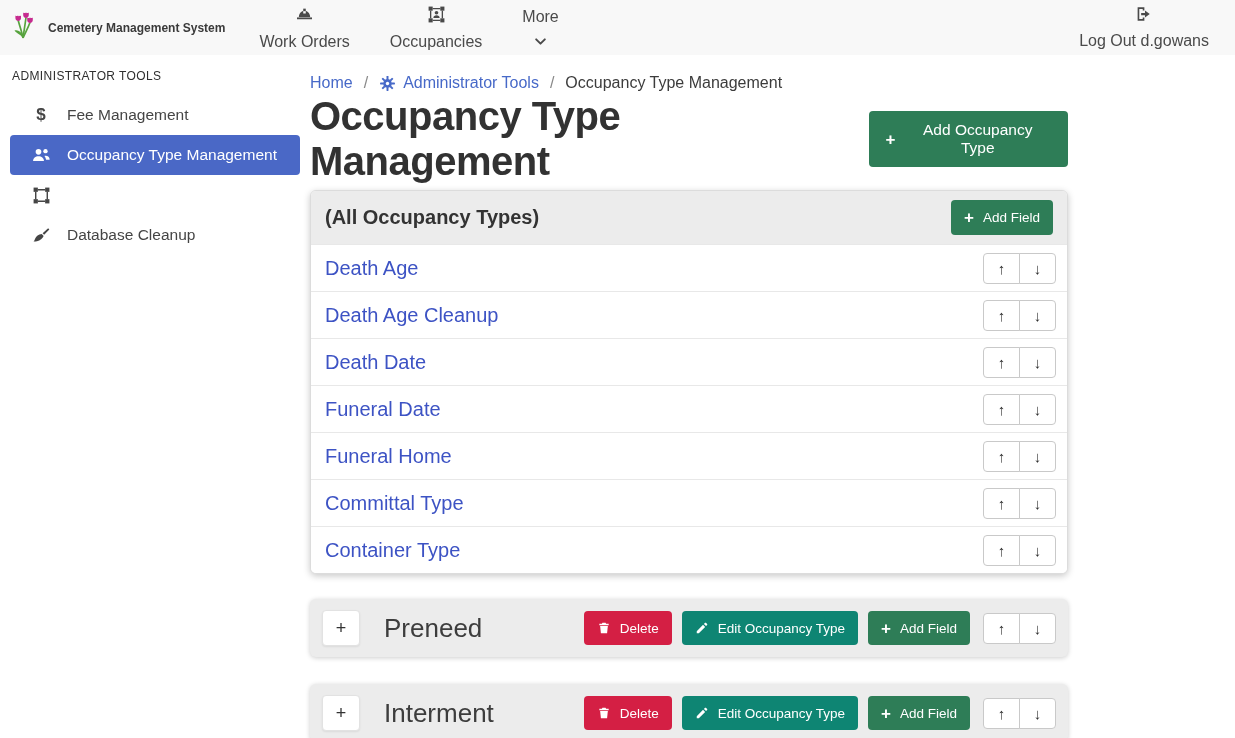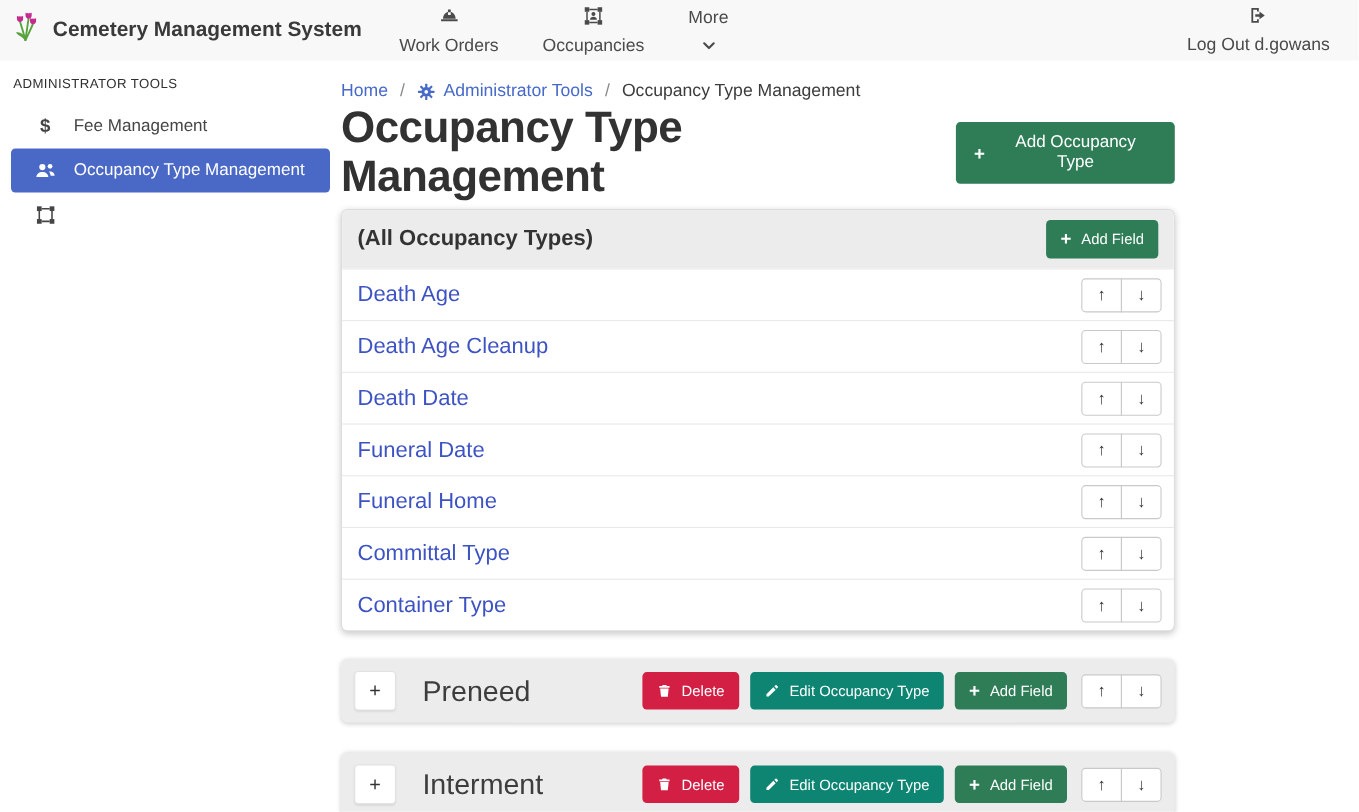--- a/index.html
+++ b/index.html
@@ -8,21 +8,21 @@
     --navbar-bg:#f8f8f8; --section-bg:#ececec;
   }
   *{box-sizing:border-box; margin:0; padding:0;}
   html,body{width:1235px; height:738px; overflow:hidden; background:#fff;
     font-family:"Liberation Sans", sans-serif; color:#333;}
 
   
   .navbar{height:55px; background:var(--navbar-bg); display:flex; align-items:center;
     padding:0 26px 0 12px;}
   .brand{display:flex; align-items:center; gap:10px; margin-right:34px; cursor:pointer;}
-  .brand-label{font-size:19px; font-weight:bold; color:#3a3a3a;}
+  .brand-label{font-size:12px; font-weight:bold; color:#3a3a3a;}
   .nav-link{display:flex; align-items:center; gap:9px; color:#4a4a4a; font-size:16px;
     margin-right:40px; cursor:pointer;flex-direction:column;}
   .nav-link .icon{display:flex; color:#4a4a4a;}
   .logout{margin-left:auto; margin-right:0;}
 
   
   .layout{display:flex; height:683px;}
   .sidebar{width:310px; flex:0 0 310px; padding-top:4px;}
   .side-header{font-size:12px; letter-spacing:.4px; color:#2f2f2f; padding:10px 12px 12px;}
   .side-item{display:flex; align-items:center; gap:15px; height:40px; margin:0 10px;
@@ -191,20 +191,29 @@
               <rect x="16.6" y="2" width="5.4" height="5.4"></rect>
             <rect x="2" y="16.6" width="5.4" height="5.4"></rect>
               <rect x="16.6" y="16.6" width="5.4" height="5.4"></rect>
           </g>
           <path d="M7.4 4.7h9.2M7.4 19.3h9.2M4.7 7.4v9.2M19.3 7.4v9.2" stroke="currentColor" stroke-width="1.8" fill="none"></path>
         </svg>
       </span>
     </div>
 
 
+    <div class="side-item">
+      <span class="side-icon">
+        <svg width="19" height="19" viewBox="0 0 24 24" fill="currentColor">
+          <path d="M13.4 9.2l7-6.4 1.5 1.6-6.6 6.8z"></path>
+          <path d="M12.3 10.1l2.4 2.5c-1.3 3.1-4.3 5.7-8.4 6.7-1.6.4-3.2.5-4.3.4.7-.9 1.4-2.2 1.9-3.7 1.2-3.1 4.4-5.4 8.4-5.9z"></path>
+        </svg>
+      </span>
+      <span>Database Cleanup</span>
+    </div>
   </div>
 
   <div class="main">
 
     <div class="breadcrumb">
       <a>Home</a>
       <span class="sep">/</span>
       <span class="crumb-with-icon">
         <span class="icon">
           <svg width="17" height="17" viewBox="0 0 24 24" fill="currentColor">

